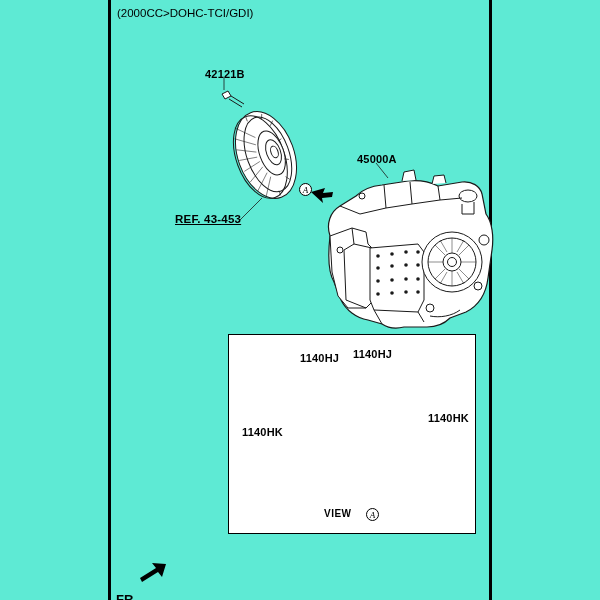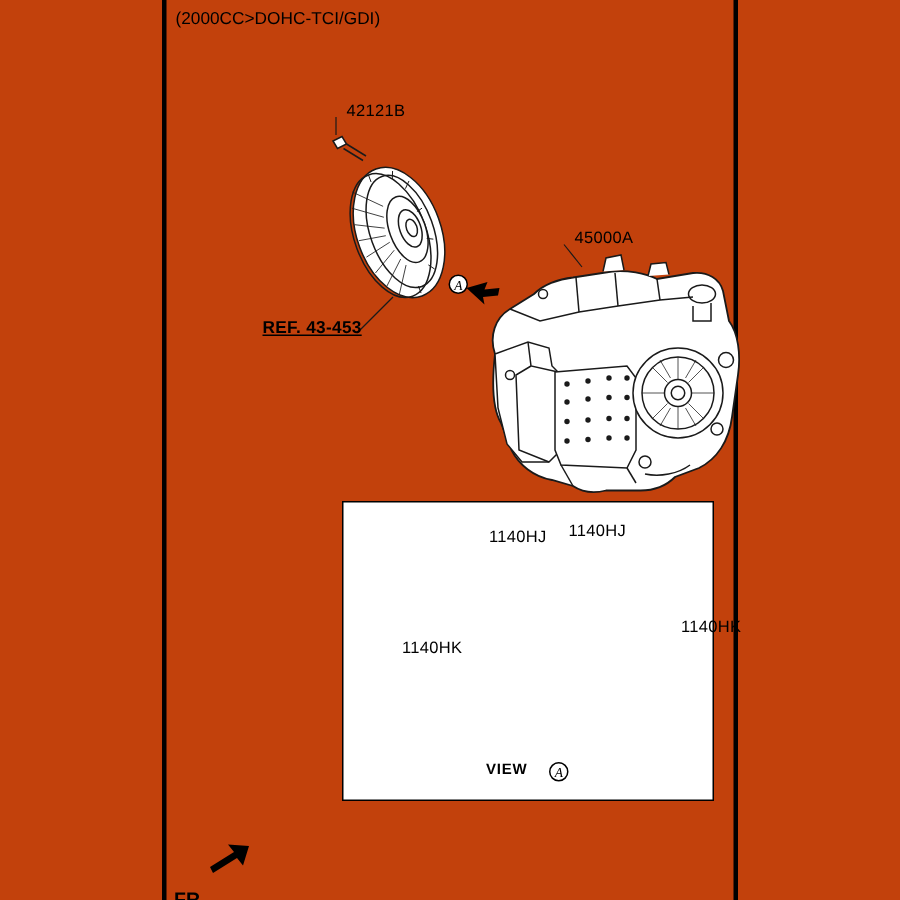--- a/index.html
+++ b/index.html
@@ -7,38 +7,38 @@
     padding: 0;
     background: #ffffff;
   }
   body {
     font-family: "Liberation Sans", sans-serif;
   }
   #page {
     position: relative;
     width: 600px;
     height: 600px;
-    background: #c2410c;
+    background: #5eead4;
     overflow: hidden;
   }
   .frame-border {
     position: absolute;
     background: #000000;
   }
   .frame-left  { left: 108px;  top: 0;   width: 3px;  height: 600px; }
   .frame-right { left: 489px;  top: 0;   width: 3px;  height: 600px; }
 
   .label {
     position: absolute;
     font-size: 11px;
     color: #000000;
     white-space: nowrap;
     letter-spacing: 0.2px;
   }
-  .label.bold { font-weight: normal; margin-left: 26px; }
+  .label.bold { font-weight: bold; }
   .label.underline {
     text-decoration: underline;
     font-weight: bold;
     font-size: 11.5px;
   }
   .header-title {
     position: absolute;
     left: 117px;
     top: 7px;
     font-size: 11.5px;

